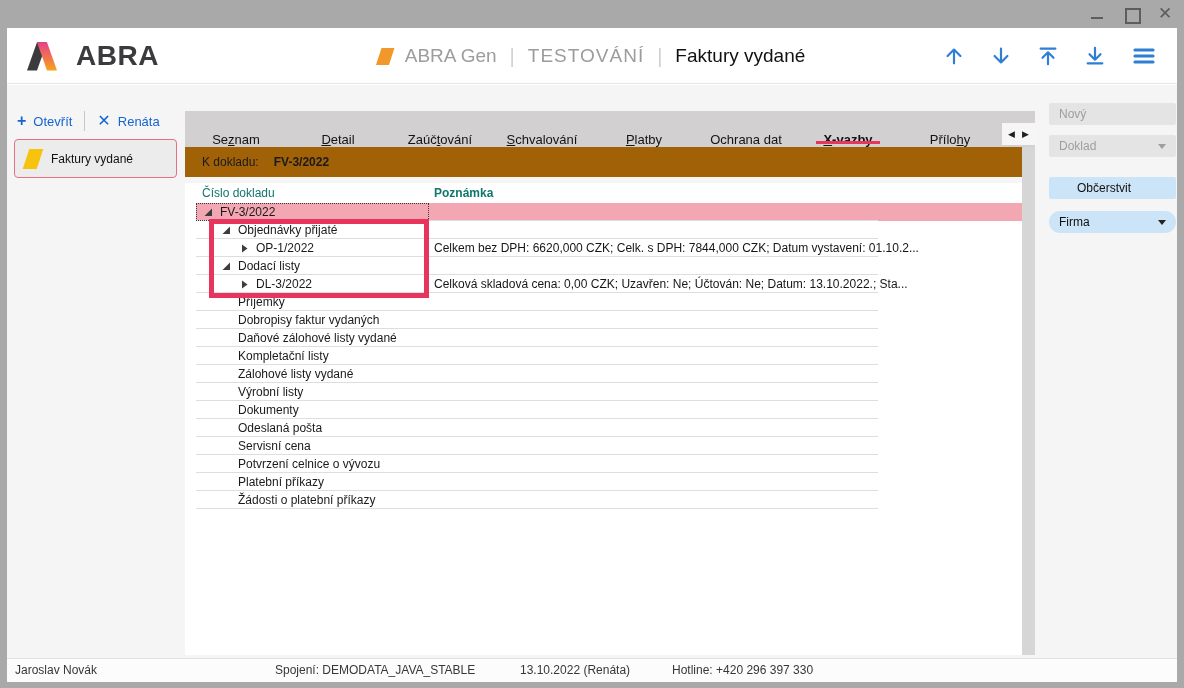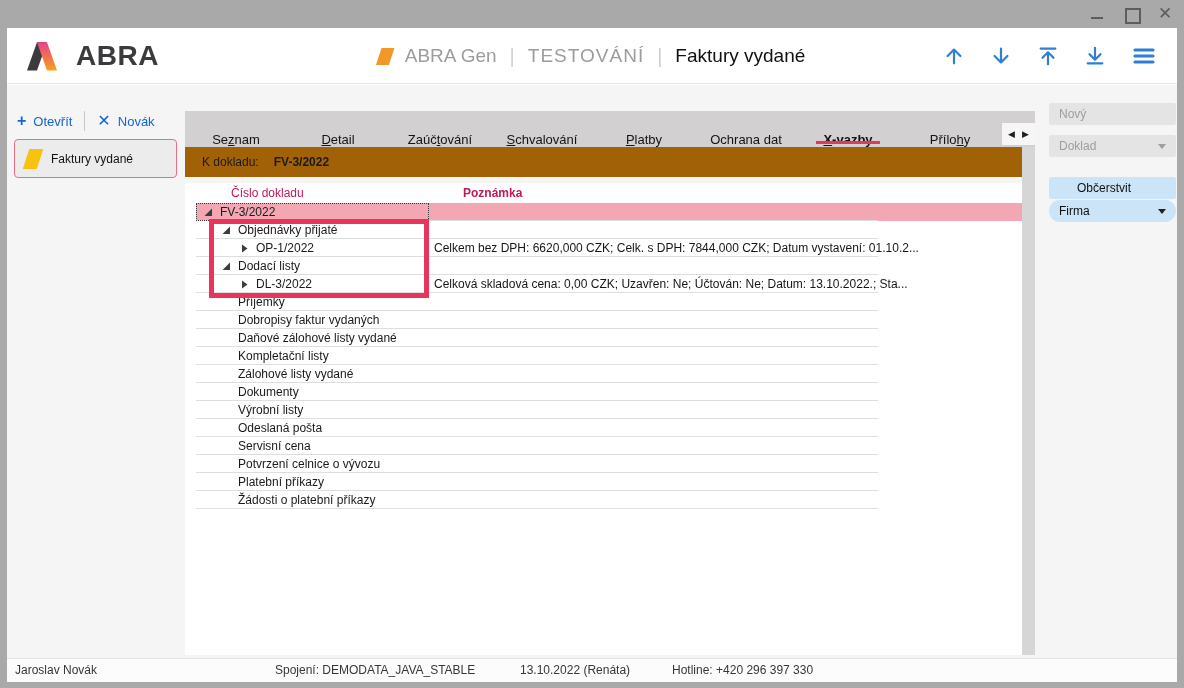--- a/index.html
+++ b/index.html
@@ -51,21 +51,21 @@
   .tab.partial { flex:0 0 34px; }
   .tab.active { font-weight:bold; }
   .underline-bar { position:absolute; bottom:3px; left:50%; transform:translateX(-50%); width:64px; height:3px; background:#e8355e; }
   .tab-scroll { position:absolute; right:0; top:12px; width:33px; height:22px; background:#f6f6f6; display:flex; align-items:center; justify-content:center; gap:7px; z-index:3; }
   .ts-arrow { font-size:9px; color:#1e1e1e; cursor:pointer; line-height:1; }
   .doc-bar { position:absolute; top:62px; left:0; width:837px; height:30px; background:#a16207; display:flex; align-items:center; padding-left:17px; font-size:12px; }
   .doc-bar .val { font-weight:bold; margin-left:15px; }
   .scroll-rail { position:absolute; top:62px; right:0; width:13px; bottom:0; background:#d6d6d6; }
   .table-wrap { position:absolute; top:98px; left:0; width:837px; bottom:0; background:#fff; font-size:12px; }
   .col-headers { position:relative; height:20px; }
-  .col-h { position:absolute; top:3px; color:#be185d;margin-left:29px; }
+  .col-h { position:absolute; top:3px; color:#0f766e; }
   .col-h.c0 { left:17px; }
   .col-h.c1 { left:249px;font-weight:bold; }
   .rows { position:relative; padding-left:11px; }
   .t-row { position:relative; height:18px; width:826px; display:flex; align-items:center; }
   .t-row .rline { position:absolute; left:0; bottom:0; width:682px; height:1px; background:#dedede; }
   .t-row.selected { background:#f3a7b2; }
   .focus-rect { position:absolute; left:0; top:0; width:233px; height:18px; border:1px dotted #3a3a3a; pointer-events:none; }
   .cell { display:flex; align-items:center; gap:4px; }
   .ind0 { padding-left:8px; } .ind1 { padding-left:26px; } .ind2 { padding-left:44px; }
   .arrow-box { width:12px; display:flex; align-items:center; cursor:pointer; }
@@ -150,21 +150,21 @@
 
     <div class="sidebar">
       <div class="sidebar-actions">
         <span class="sb-btn">
           <span class="plus-icon">+</span>
           <span>Otevřít</span>
         </span>
         <span class="sb-divider"></span>
         <span class="sb-btn">
           <span class="x-icon">✕</span>
-          <span>Novák</span>
+          <span>Renáta</span>
         </span>
       </div>
       <div class="module-card">
         <span class="card-icon"></span>
         <span class="lbl">Faktury vydané</span>
       </div>
     </div>
 
     <div class="main-panel">
       <div class="tab-bar">
@@ -301,28 +301,28 @@
             <div class="t-row">
               <span class="cell ind1">
                 <span class="arrow-box"></span>
                 <span>Zálohové listy vydané</span>
               </span>
               <span class="rline"></span>
             </div>
             <div class="t-row">
               <span class="cell ind1">
                 <span class="arrow-box"></span>
+                <span>Výrobní listy</span>
+              </span>
+              <span class="rline"></span>
+            </div>
+            <div class="t-row">
+              <span class="cell ind1">
+                <span class="arrow-box"></span>
                 <span>Dokumenty</span>
-              </span>
-              <span class="rline"></span>
-            </div>
-            <div class="t-row">
-              <span class="cell ind1">
-                <span class="arrow-box"></span>
-                <span>Výrobní listy</span>
               </span>
               <span class="rline"></span>
             </div>
             <div class="t-row">
               <span class="cell ind1">
                 <span class="arrow-box"></span>
                 <span>Odeslaná pošta</span>
               </span>
               <span class="rline"></span>
             </div>
@@ -363,21 +363,21 @@
       <div class="rp-btn disabled" style="top:18px;">
         <span>Nový</span>
       </div>
       <div class="rp-btn disabled" style="top:50px;">
         <span>Doklad</span>
         <span class="caret gray"></span>
       </div>
       <div class="rp-btn blue" style="top:92px;padding-left:28px;">
         <span>Občerstvit</span>
       </div>
-      <div class="rp-btn blue" style="top:115px;border-radius:11px;">
+      <div class="rp-btn blue" style="top:126px;border-radius:11px;">
         <span>Firma</span>
         <span class="caret"></span>
       </div>
     </div>
 
   </div>
 
   <div class="statusbar">
     <span class="sb-item" style="left:8px;">Jaroslav Novák</span>
     <span class="sb-item" style="left:268px;">Spojení: DEMODATA_JAVA_STABLE</span>

